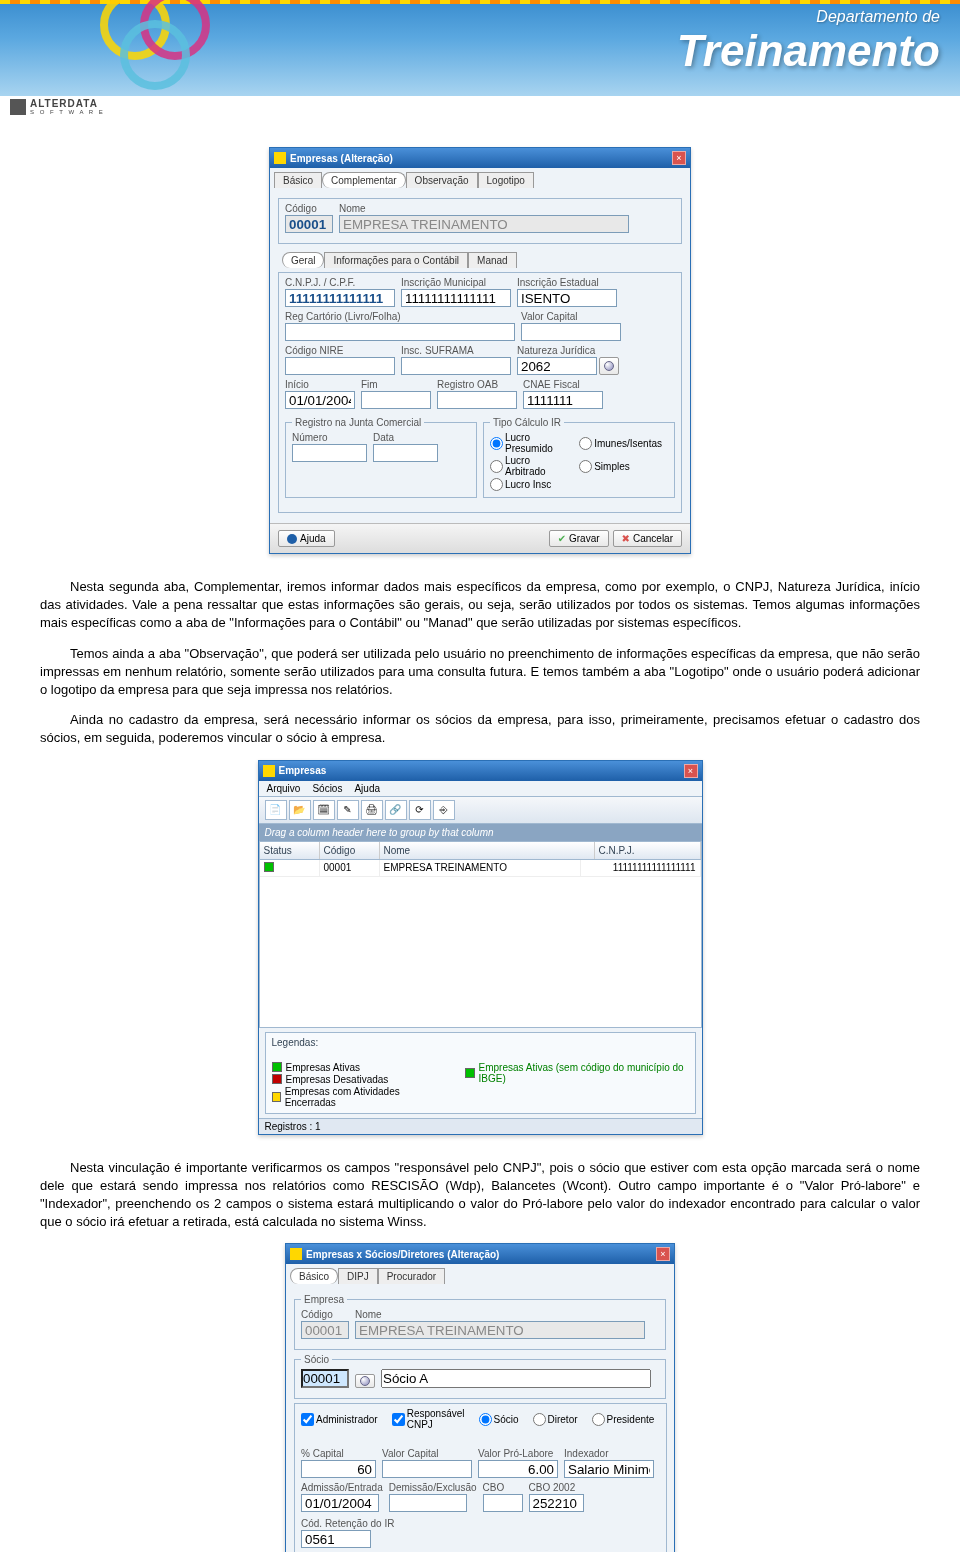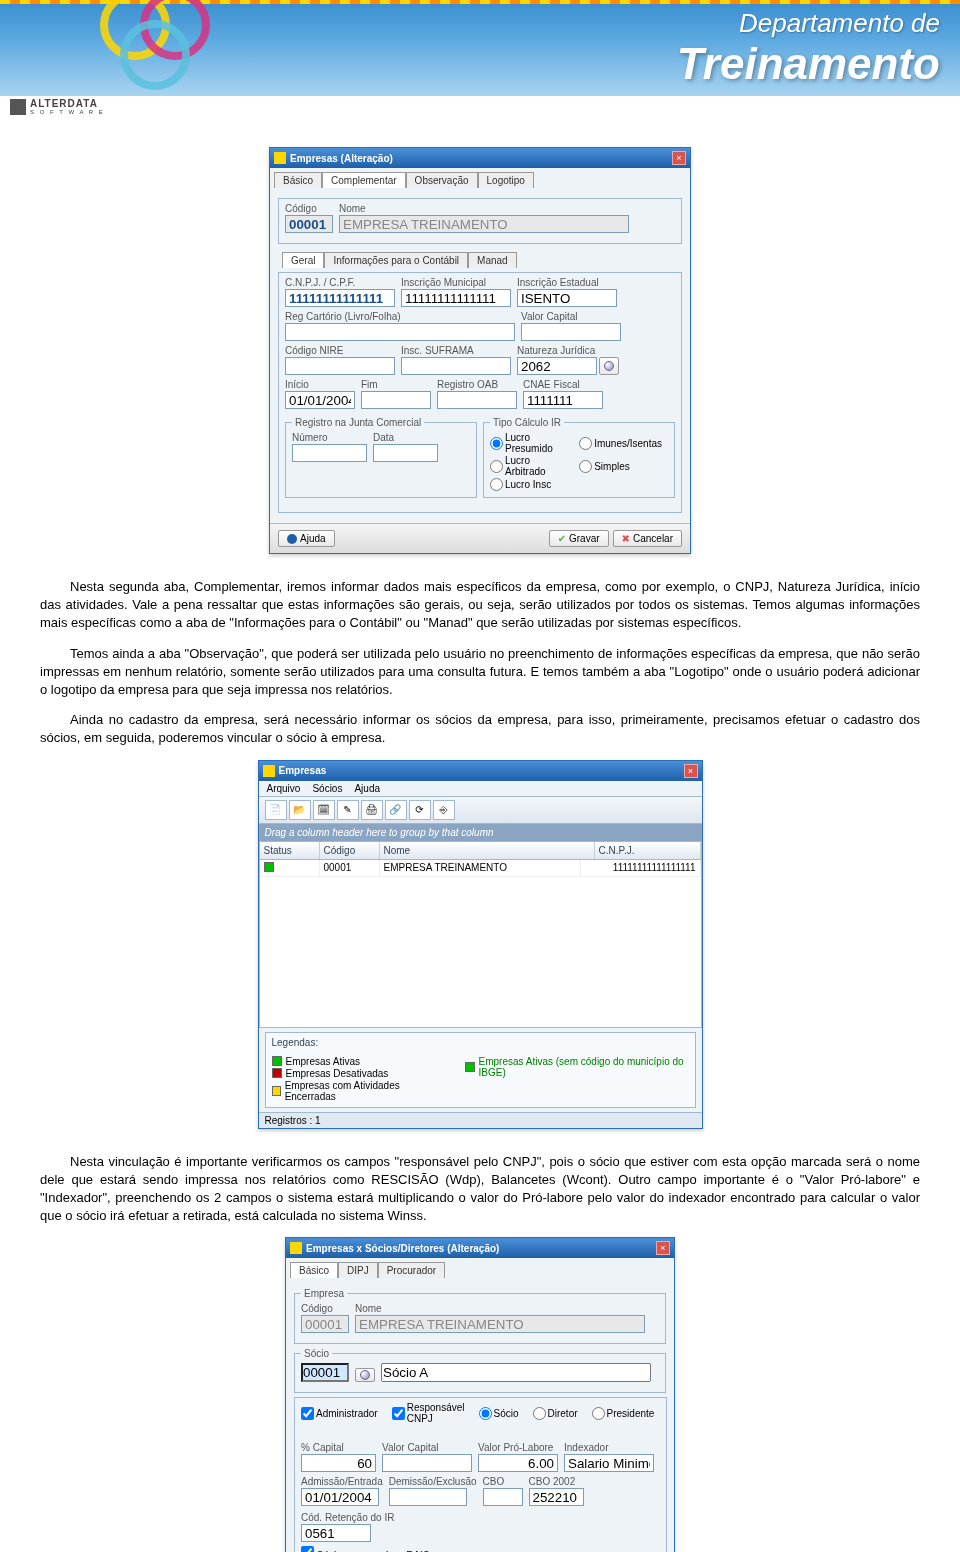--- a/index.html
+++ b/index.html
@@ -7,42 +7,42 @@
   
   
   .header-banner { height: 96px; position: relative; background: linear-gradient(180deg, #3a8dcf 0%, #5ba8e0 40%, #a8d4f0 100%); overflow: hidden; }
   .header-banner::before { content: ''; position: absolute; left: 0; top: 0; right: 0; height: 4px; background: repeating-linear-gradient(90deg, #ffd700, #ffd700 10px, #ff8c00 10px, #ff8c00 20px); }
   .logo-ring { position: absolute; left: 100px; top: -10px; }
   .ring { position: absolute; border-radius: 50%; border: 8px solid; width: 70px; height: 70px; opacity: 0.85; }
   .ring.r1 { border-color: #ffd700; left: 0; top: 0; }
   .ring.r2 { border-color: #d63384; left: 40px; top: 0; }
   .ring.r3 { border-color: #5bc0de; left: 20px; top: 30px; }
   .banner-text { position: absolute; right: 20px; top: 8px; text-align: right; color: #fff; font-style: italic; }
-  .banner-text .dept { font-size: 26px; text-shadow: 1px 1px 2px rgba(0,0,0,0.3); }
+  .banner-text .dept { font-size: 16px; text-shadow: 1px 1px 2px rgba(0,0,0,0.3); }
   .banner-text .title { font-size: 44px; font-weight: bold; text-shadow: 2px 2px 4px rgba(0,0,0,0.3); }
   .alterdata-logo { display: flex; align-items: center; gap: 4px; padding: 2px 10px; font-size: 10px; color: #444; }
   .alterdata-logo .box { width: 16px; height: 16px; background: #555; display: inline-block; }
   
   
   .content { padding: 20px 40px; }
   .content p { margin-bottom: 12px; text-align: justify; line-height: 1.4; text-indent: 30px; }
   
   
   .app-window { margin: 10px auto 24px; border: 1px solid #2a6fb5; font-size: 10px; font-family: Tahoma,Arial,sans-serif; background: #eef3f8; box-shadow: 0 2px 4px rgba(0,0,0,0.2); }
   .app-window.w1 { width: 422px; }
   .app-window.w2 { width: 445px; }
   .app-window.w3 { width: 390px; }
   .titlebar { height: 20px; background: linear-gradient(180deg, #4a90d9 0%, #1e5fa8 100%); color: #fff; display: flex; align-items: center; padding: 0 4px; justify-content: space-between; }
   .titlebar .tb-left { display: flex; align-items: center; gap: 4px; font-weight: bold; }
   .titlebar .close-btn { width: 14px; height: 14px; background: #d9534f; color: #fff; display: flex; align-items: center; justify-content: center; font-size: 9px; border: 1px solid rgba(255,255,255,0.5); cursor: pointer; }
   .app-icon { width: 12px; height: 12px; background: #ffd700; display: inline-block; }
   
   .tabs { display: flex; padding: 4px 4px 0; gap: 0; }
   .tab { padding: 2px 8px; border: 1px solid #999; border-bottom: none; background: #eee; color: #333; cursor: pointer; }
-  .tab.active { background: #fff; }
+  .tab.active { background: #fff; border-radius: 8px; }
   
   .panel { padding: 6px 8px; }
   .sub-tabs { display: flex; margin-top: 0; }
   
   fieldset { border: 1px solid #a0b8d0; padding: 4px 6px 6px; margin: 4px 0; }
   fieldset legend { padding: 0 3px; color: #555; }
   .row { display: flex; gap: 6px; margin-bottom: 4px; align-items: flex-end; flex-wrap: wrap; }
   .field { display: flex; flex-direction: column; }
   .field label { color: #555; margin-bottom: 1px; }
   .field input[type=text] { border: 1px solid #7c9cb8; padding: 2px 3px; height: 18px; background: #fff; }
@@ -287,21 +287,21 @@
     </div>
     <div class="grid-row">
       <div class="gc" style="width:60px"><span class="sq" style="background:#00c000"></span></div>
       <div class="gc" style="width:60px">00001</div>
       <div class="gc" style="flex:1">EMPRESA TREINAMENTO</div>
       <div class="gc" style="width:120px;text-align:right">11111111111111111</div>
     </div>
     <div class="grid-body"></div>
   </div>
   <div class="legends">
-    <div style="color:#345;margin-bottom:8px">Legendas:</div>
+    <div style="color:#345;margin-bottom:14px">Legendas:</div>
     <div style="display:flex;gap:30px">
       <div>
         <div class="lg">
               <span class="sq" style="background:#00c000"></span>
               <span>Empresas Ativas</span>
             </div>
         <div class="lg">
               <span class="sq" style="background:#c00000"></span>
               <span>Empresas Desativadas</span>
             </div>

